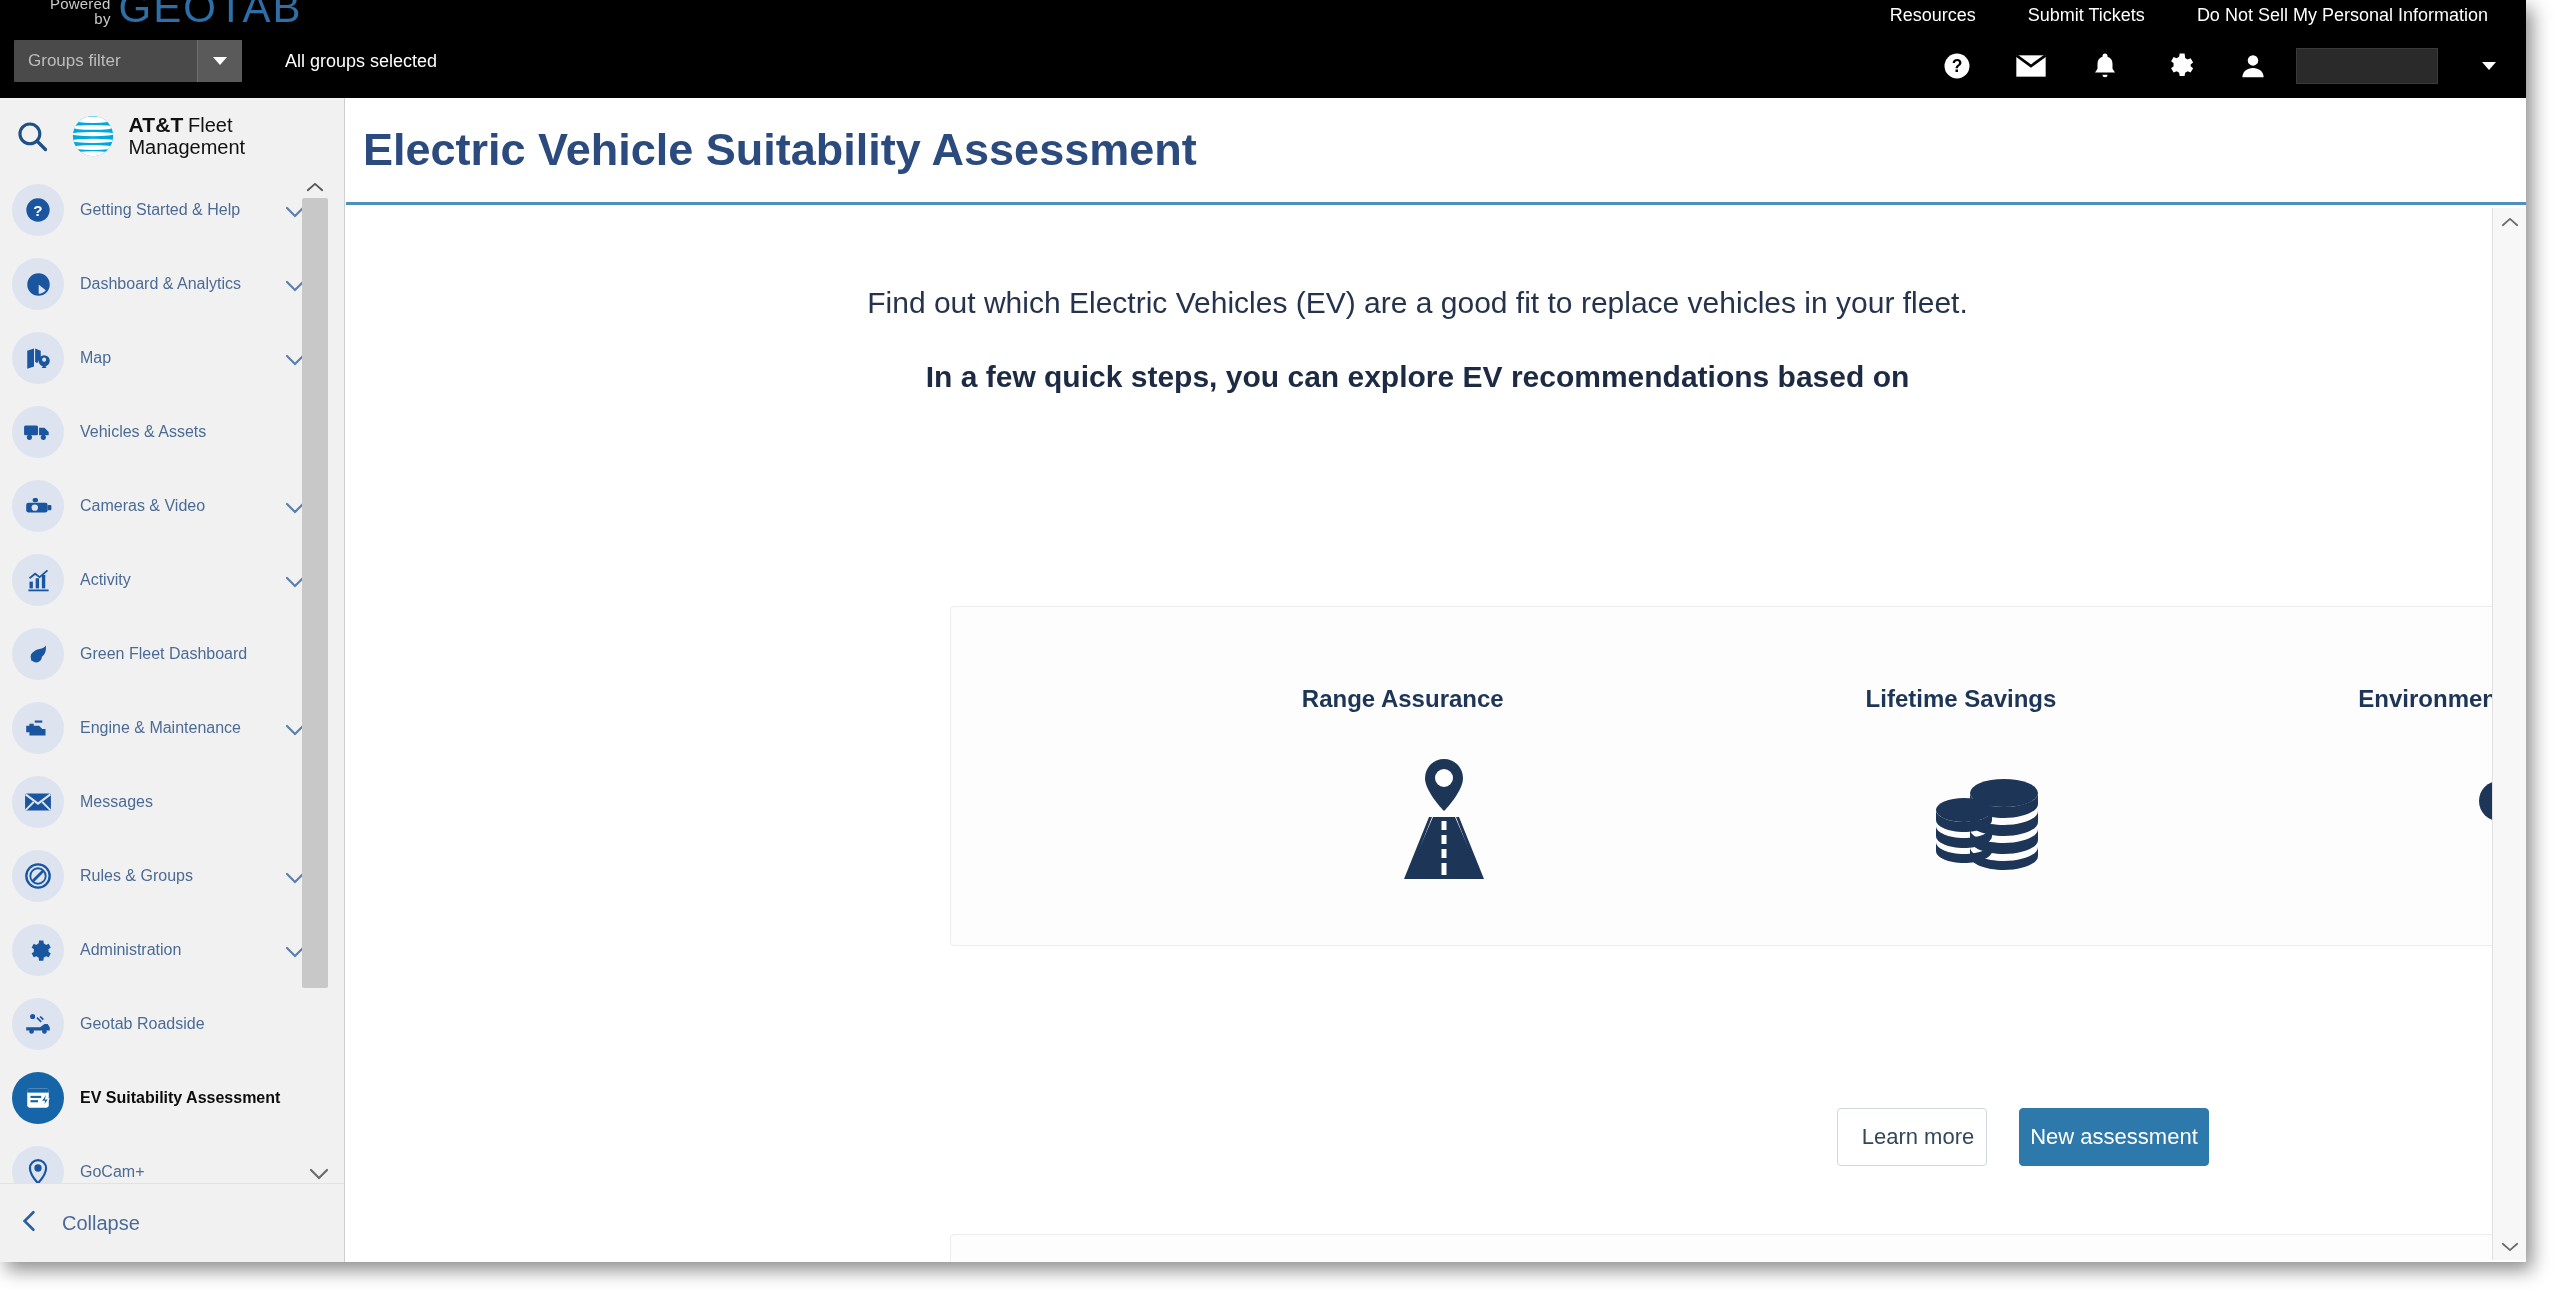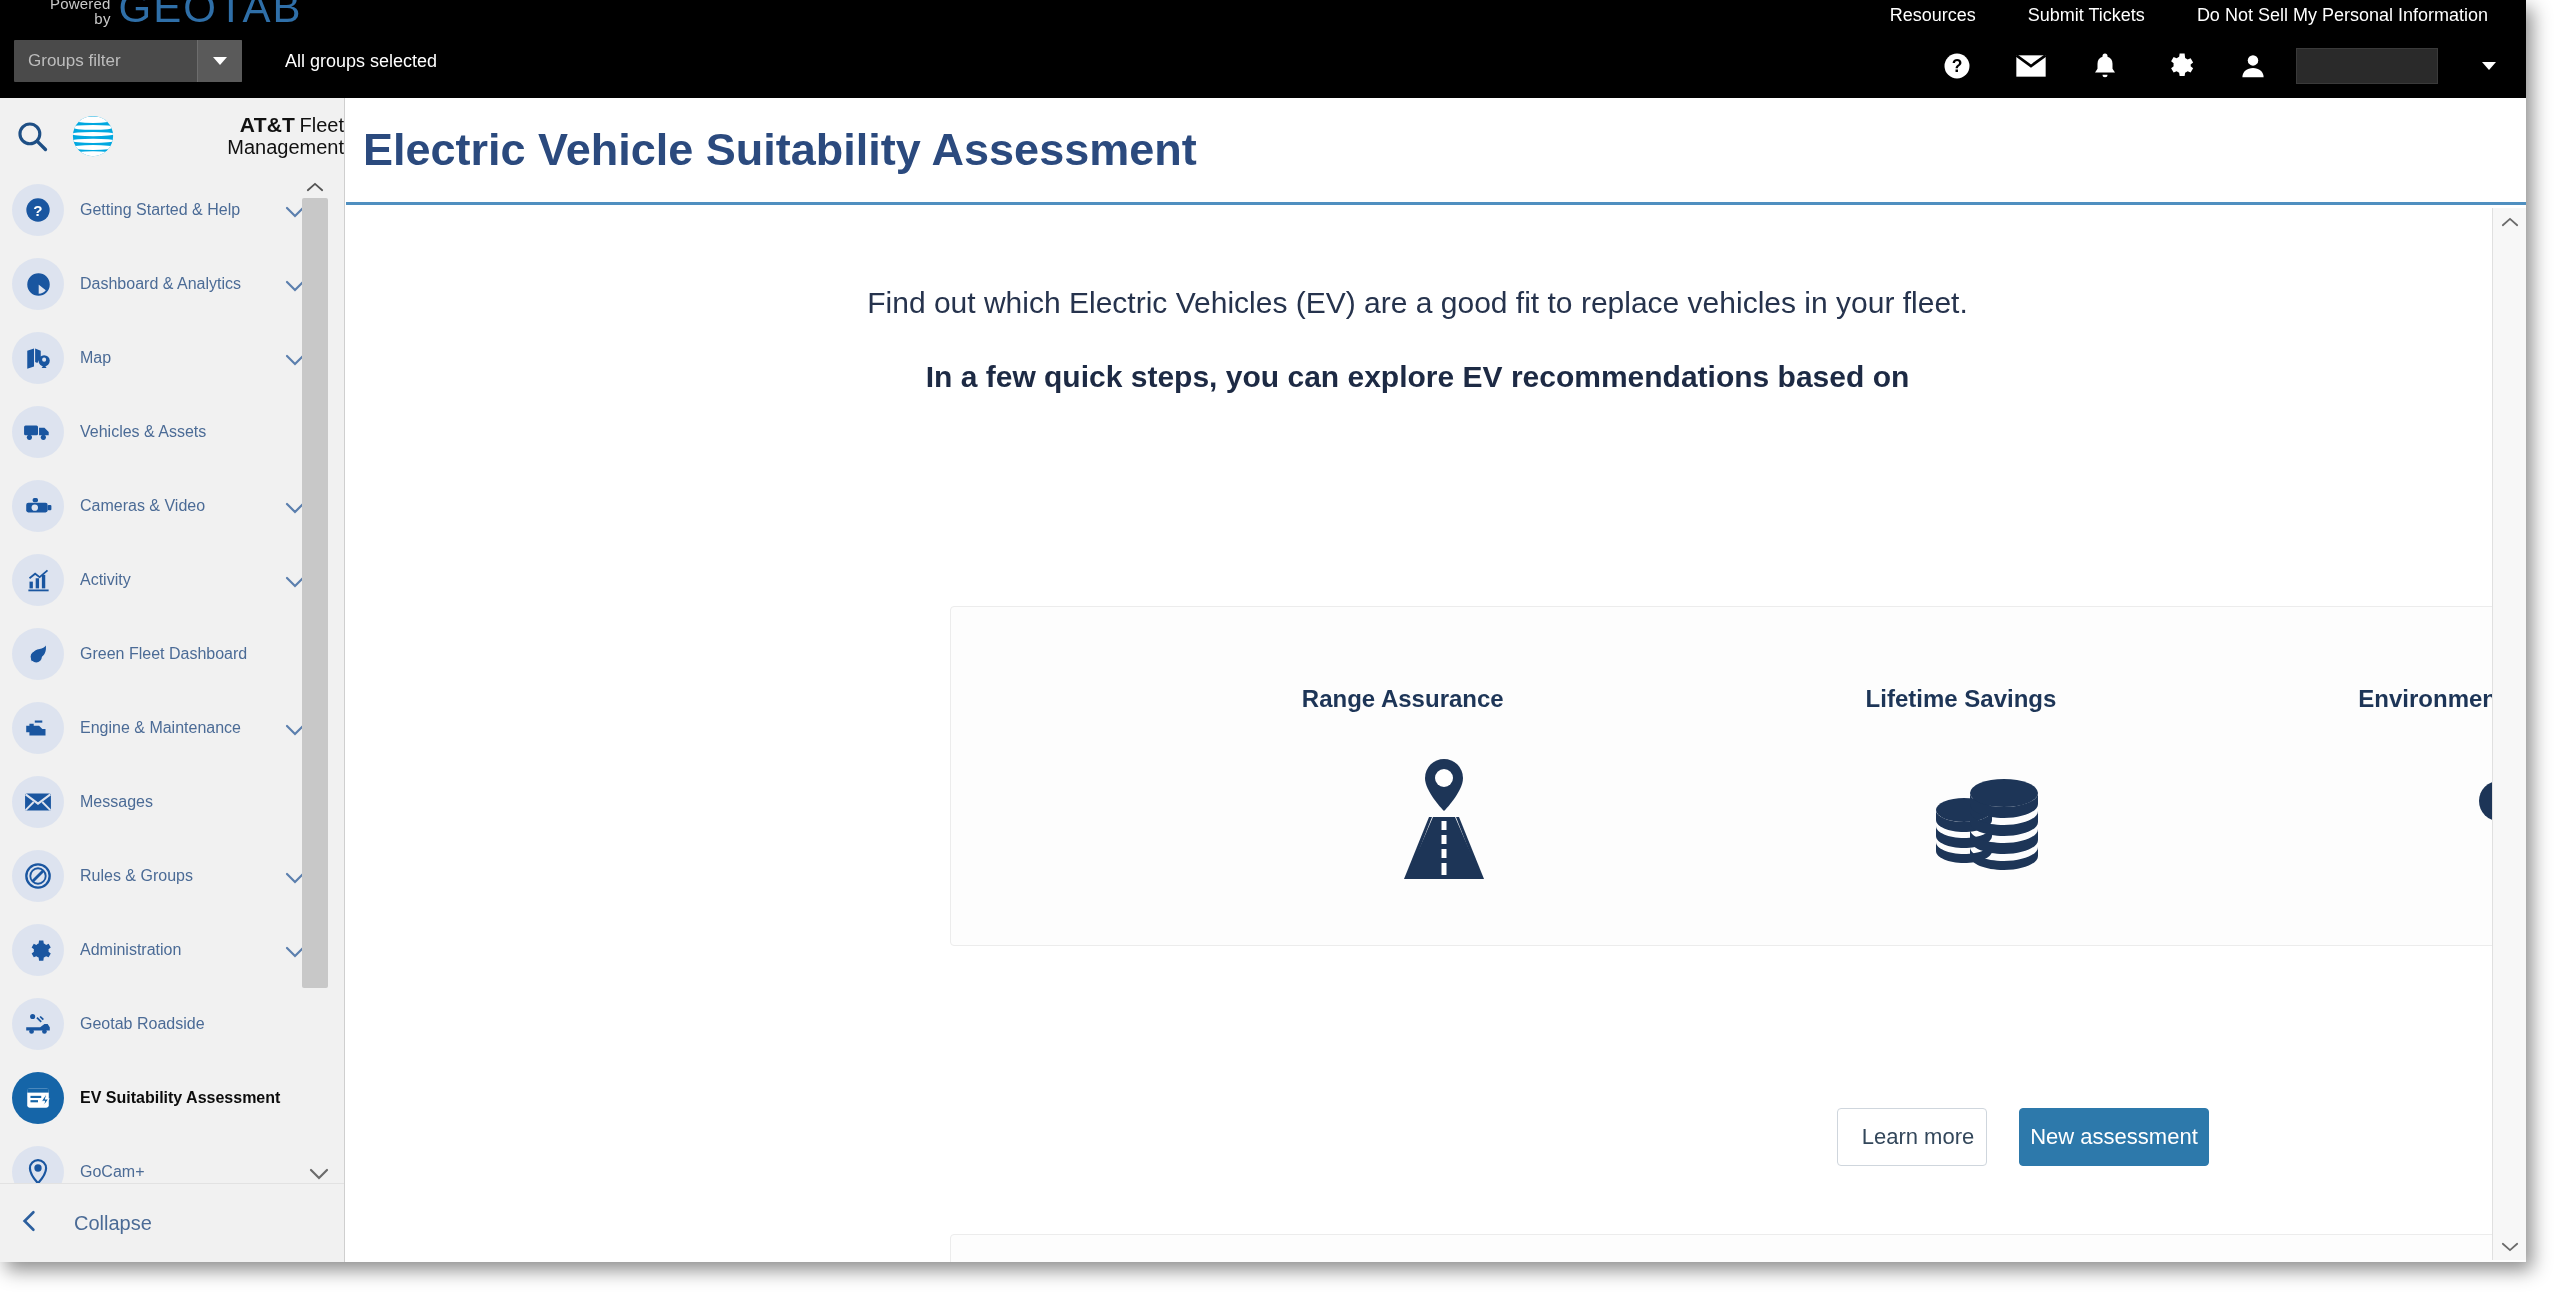--- a/index.html
+++ b/index.html
@@ -93,21 +93,21 @@
     width: 345px; height: 1164px;
     background: #f1f1f1;
     border-right: 1px solid #cfcfcf;
   }
   .sidebar-header {
     height: 75px; display: flex; align-items: center; padding-left: 12px; gap: 18px;
   }
   .search-ico { width: 42px; height: 42px; display:flex; align-items:center; justify-content:center; }
   .att-logo-wrap { display:flex; align-items:center; gap: 12px; }
   .att-globe { width: 46px; height: 46px; }
-  .att-text { line-height: 1.12; text-align: right; }
+  .att-text { line-height: 1.12; }
   .att-text .l1 { font-size: 21px; font-weight: 700; color: #111; letter-spacing: .2px; }
   .att-text .l2 { font-size: 20px; font-weight: 400; color: #111; }
 
   .nav-scroll {
     position: absolute; left: 0; top: 75px; width: 345px; height: 1010px;
     overflow: hidden;
   }
   .nav-item {
     display: flex; align-items: center; height: 74px; padding-left: 12px;
     padding-right: 18px; cursor: default; position: relative;
@@ -135,21 +135,21 @@
   .sb-thumb {
     position:absolute; left:0; top:0; width:26px; height:790px;
     background:#c8c8c8; border-radius:2px;
   }
 
   .collapse-row {
     position: absolute; left: 0; bottom: 0; width: 344px; height: 79px;
     display: flex; align-items: center; padding-left: 22px; gap: 26px;
     background: #f1f1f1; border-top: 1px solid #e2e2e2;
   }
-  .collapse-row .lbl { font-size: 20px; color: #4b6b96; margin-left: 12px; }
+  .collapse-row .lbl { font-size: 20px; color: #4b6b96; }
 
   
   .main {
     position: absolute; left: 346px; top: 98px;
     width: 2180px; height: 1164px; background: #ffffff;
   }
   .page-title-bar {
     height: 107px; display: flex; align-items: center; padding-left: 17px;
     border-bottom: 3px solid #4f8fc0; background: #ffffff;
   }

